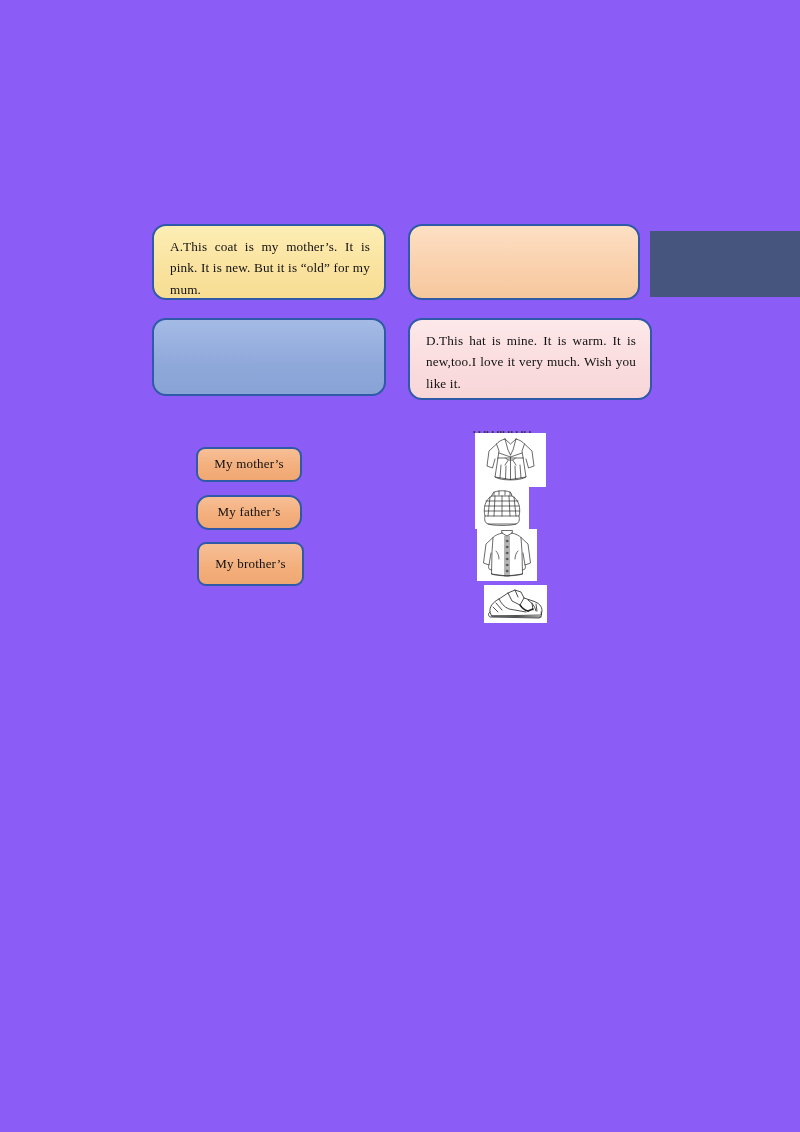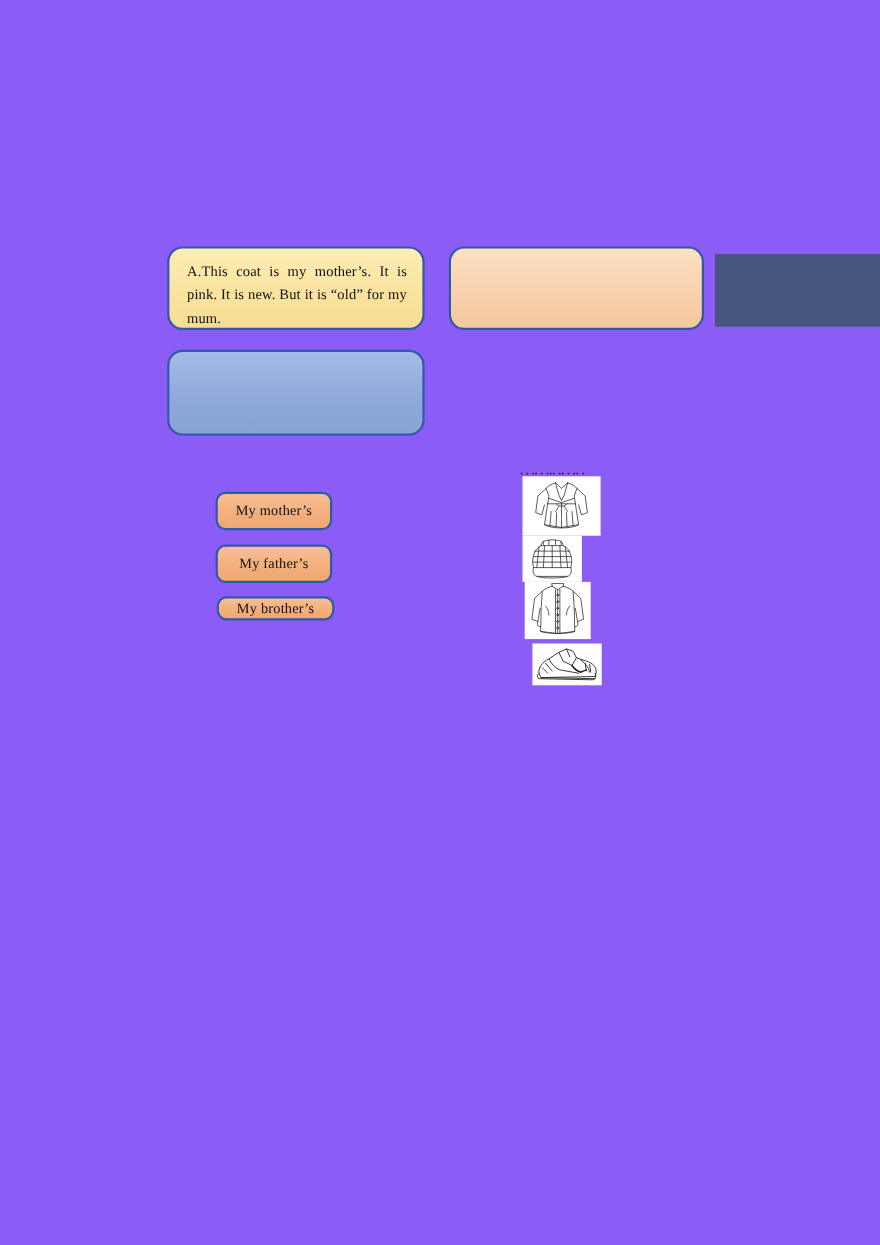--- a/index.html
+++ b/index.html
@@ -120,22 +120,22 @@
     position: absolute;
     left: 6px;
     top: 6px;
     right: -6px;
     bottom: -6px;
     background: #3f3f3f;
     border-radius: 9px;
     z-index: -1;
   }
   #opt-0 { left: 180px; top: 447px; width: 106px; height: 35px; }
-  #opt-1 { left: 180px; top: 495px; width: 106px; height: 35px; }
-  #opt-2 { left: 181px; top: 542px; width: 107px; height: 22px; }
+  #opt-1 { left: 180px; top: 495px; width: 106px; height: 35px; border-radius: 13px; }
+  #opt-2 { left: 181px; top: 542px; width: 107px; height: 44px; }
   #opt-3 { left: 181px; top: 587px; width: 107px; height: 35px; }
 
   
   .pic-panel {
     position: absolute;
     background: #ffffff;
     overflow: hidden;
   }
   #pic-coat  { left: 475px; top: 433px; width: 71px; height: 54px; }
   #pic-hat   { left: 475px; top: 487px; width: 54px; height: 42px; }
@@ -174,20 +174,24 @@
   </div>
 
   <div class="card" id="card-b">
     <div class="shadow-layer"></div>
   </div>
 
   <div class="card" id="card-c">
     <div class="shadow-layer"></div>
   </div>
 
+  <div class="card" id="card-d">
+    <div class="shadow-layer"></div>
+    <p>D.This hat is mine. It is warm. It is new,too.I love it very much. Wish you like it.</p>
+  </div>
 
   <div class="option-btn" id="opt-0">
     <div class="shadow-layer"></div>
     <span>My mother’s</span>
   </div>
 
   <div class="option-btn" id="opt-1">
     <div class="shadow-layer"></div>
     <span>My father’s</span>
   </div>

